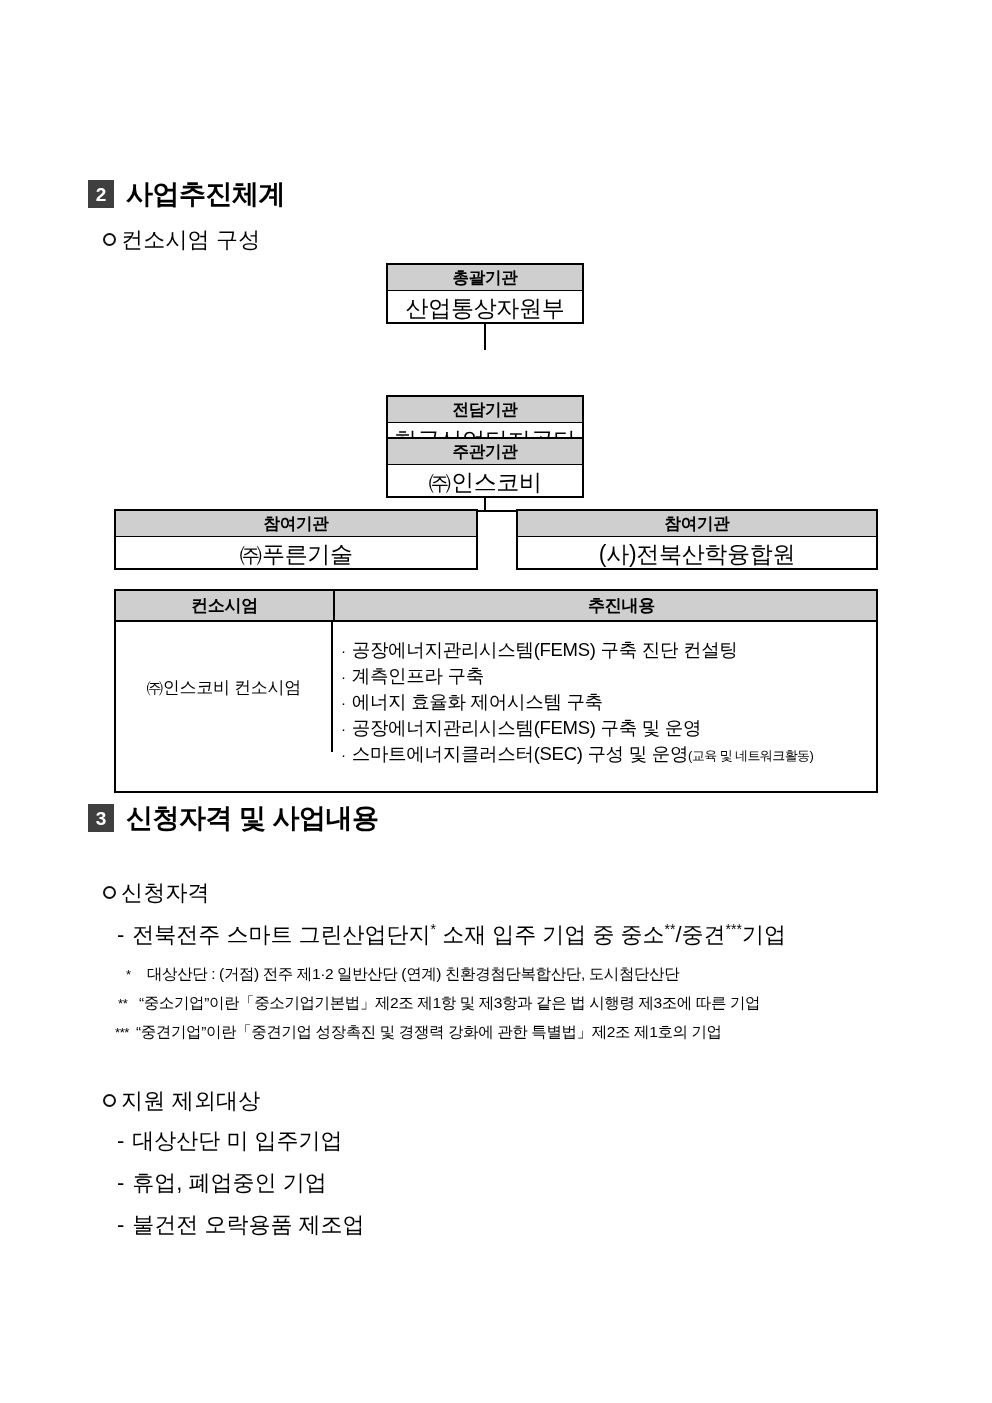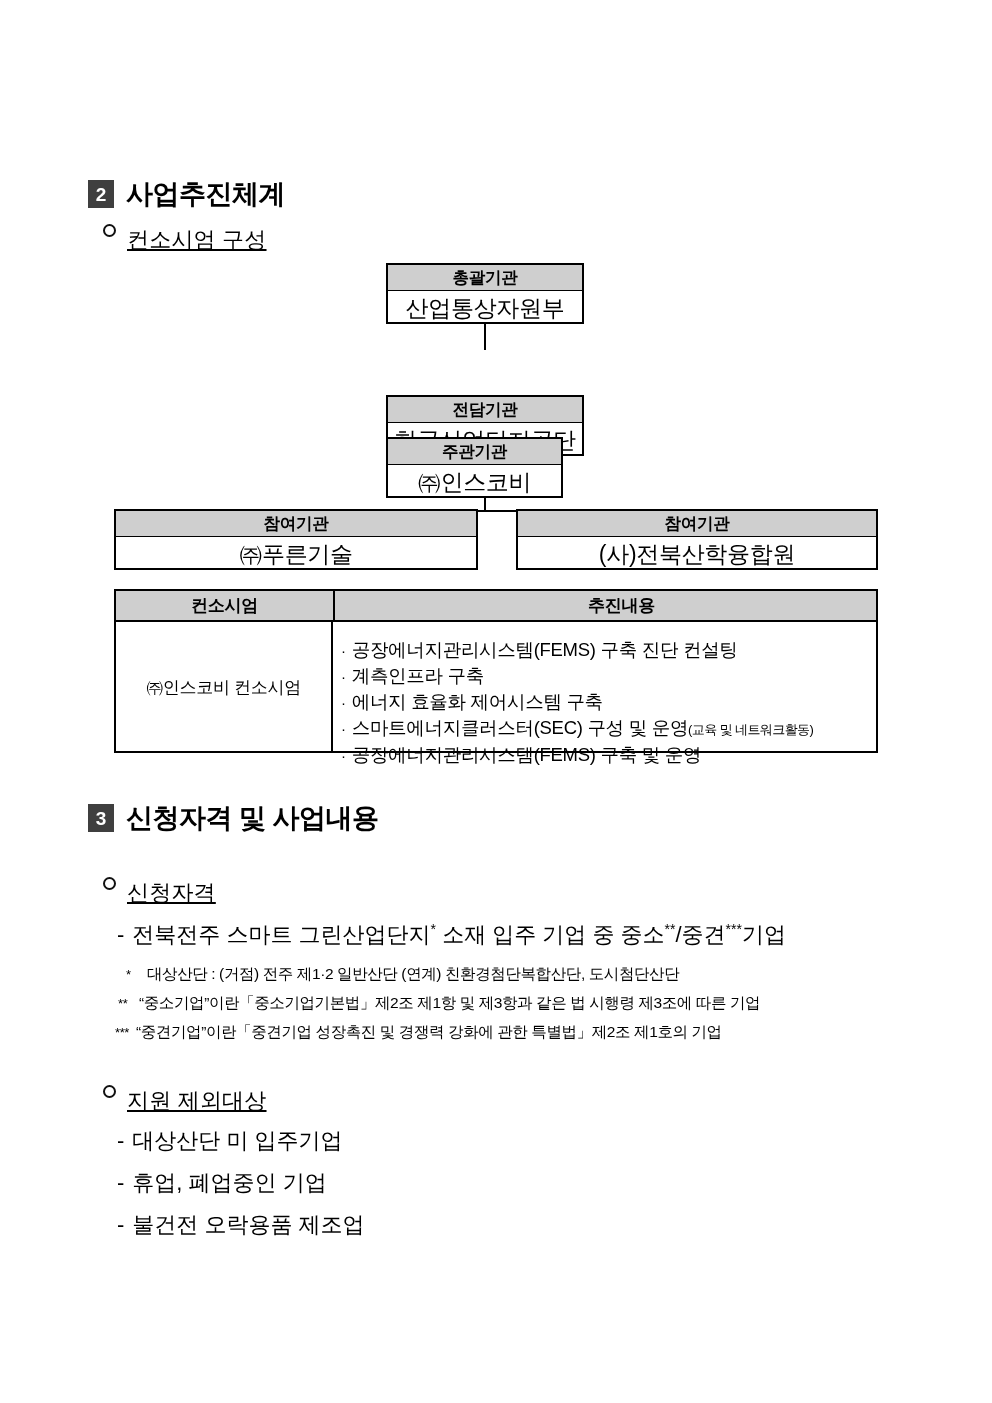--- a/index.html
+++ b/index.html
@@ -39,24 +39,23 @@
     font-size: 27px;
     font-weight: bold;
     letter-spacing: -0.5px;
     white-space: nowrap;
   }
 
   
   .bullet-row {
     position: absolute;
     display: flex;
-    align-items: flex-start;
-    gap: 11px;
-    white-space: nowrap;
-    text-decoration: underline;
+    align-items: center;
+    gap: 5px;
+    white-space: nowrap;
   }
   .bullet-circle {
     display: inline-block;
     width: 13px;
     height: 13px;
     border: 2.4px solid #111111;
     border-radius: 50%;
     box-sizing: border-box;
     position: relative;
     top: -1px;
@@ -199,48 +198,48 @@
 <div class="org-box" style="left:386px; top:263px; width:198px; height:61px;">
   <div class="hdr">총괄기관</div>
   <div class="body">산업통상자원부</div>
 </div>
 
 <div class="org-box" style="left:386px; top:351px; width:198px; height:61px;margin-top:44px;">
   <div class="hdr">전담기관</div>
   <div class="body">한국산업단지공단</div>
 </div>
 
-<div class="org-box" style="left:386px; top:437px; width:177px; height:61px;">
+<div class="org-box" style="left:386px; top:437px; width:198px; height:61px;">
   <div class="hdr">주관기관</div>
   <div class="body">㈜인스코비</div>
 </div>
 
 <div class="org-box" style="left:114px; top:509px; width:364px; height:61px;">
   <div class="hdr">참여기관</div>
   <div class="body">㈜푸른기술</div>
 </div>
 
 <div class="org-box" style="left:516px; top:509px; width:362px; height:61px;">
   <div class="hdr">참여기관</div>
   <div class="body">(사)전북산학융합원</div>
 </div>
 
-<div class="ctable" style="left:114px; top:589px; width:764px; height:164px;">
+<div class="ctable" style="left:114px; top:589px; width:764px; height:204px;">
   <div class="thead">
     <div class="th th-left">컨소시엄</div>
     <div class="th th-right">추진내용</div>
   </div>
   <div class="tbody" style="height:130px;">
     <div class="td-left">㈜인스코비 컨소시엄</div>
     <div class="td-right">
       <div class="li"><span class="dot">·</span><span>공장에너지관리시스템(FEMS) 구축 진단 컨설팅</span></div>
       <div class="li"><span class="dot">·</span><span>계측인프라 구축</span></div>
       <div class="li"><span class="dot">·</span><span>에너지 효율화 제어시스템 구축</span></div>
+      <div class="li"><span class="dot">·</span><span>공장에너지관리시스템(FEMS) 구축 및 운영</span></div>
       <div class="li"><span class="dot">·</span><span>스마트에너지클러스터(SEC) 구성 및 운영</span><span class="sub">(교육 및 네트워크활동)</span></div>
-      <div class="li"><span class="dot">·</span><span>공장에너지관리시스템(FEMS) 구축 및 운영</span></div>
     </div>
   </div>
 </div>
 
 <div class="section-header" style="left:88px; top:800px;">
   <span class="section-badge">3</span>
   <span class="section-title">신청자격 및 사업내용</span>
 </div>
 
 <div class="bullet-row" style="left:103px; top:878px;">

